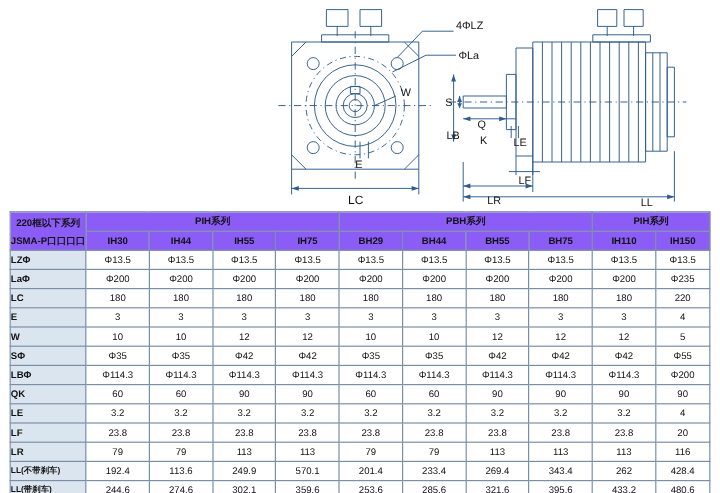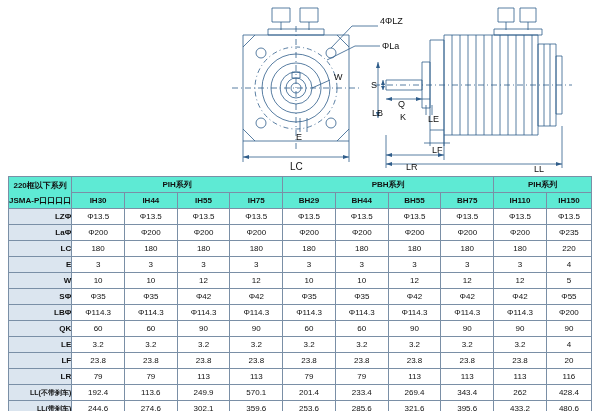--- a/index.html
+++ b/index.html
@@ -36,28 +36,28 @@
   table.spec th, table.spec td {
     border: 1px solid #7a8fa6;
     text-align: center;
     padding: 0;
     height: 15px;
     line-height: 15px;
     font-weight: normal;
     white-space: nowrap;
   }
   table.spec thead th {
-    background: #5eead4;
+    background: #8b5cf6;
     font-weight: bold;
     font-size: 8px;
   }
   table.spec td.rowhead {
     background: #dbe5ef;
     font-weight: bold;
-    text-align: right;
+    text-align: left;
     width: 58px;
     font-size: 8px;
   }
   table.spec td.rowhead.small { font-size: 7px; }
   .hdr-series { font-size: 8px; }
   .hdr-left {
     text-align: left;
     padding-left: 3px;
     line-height: 13px;
     font-size: 7.5px;

